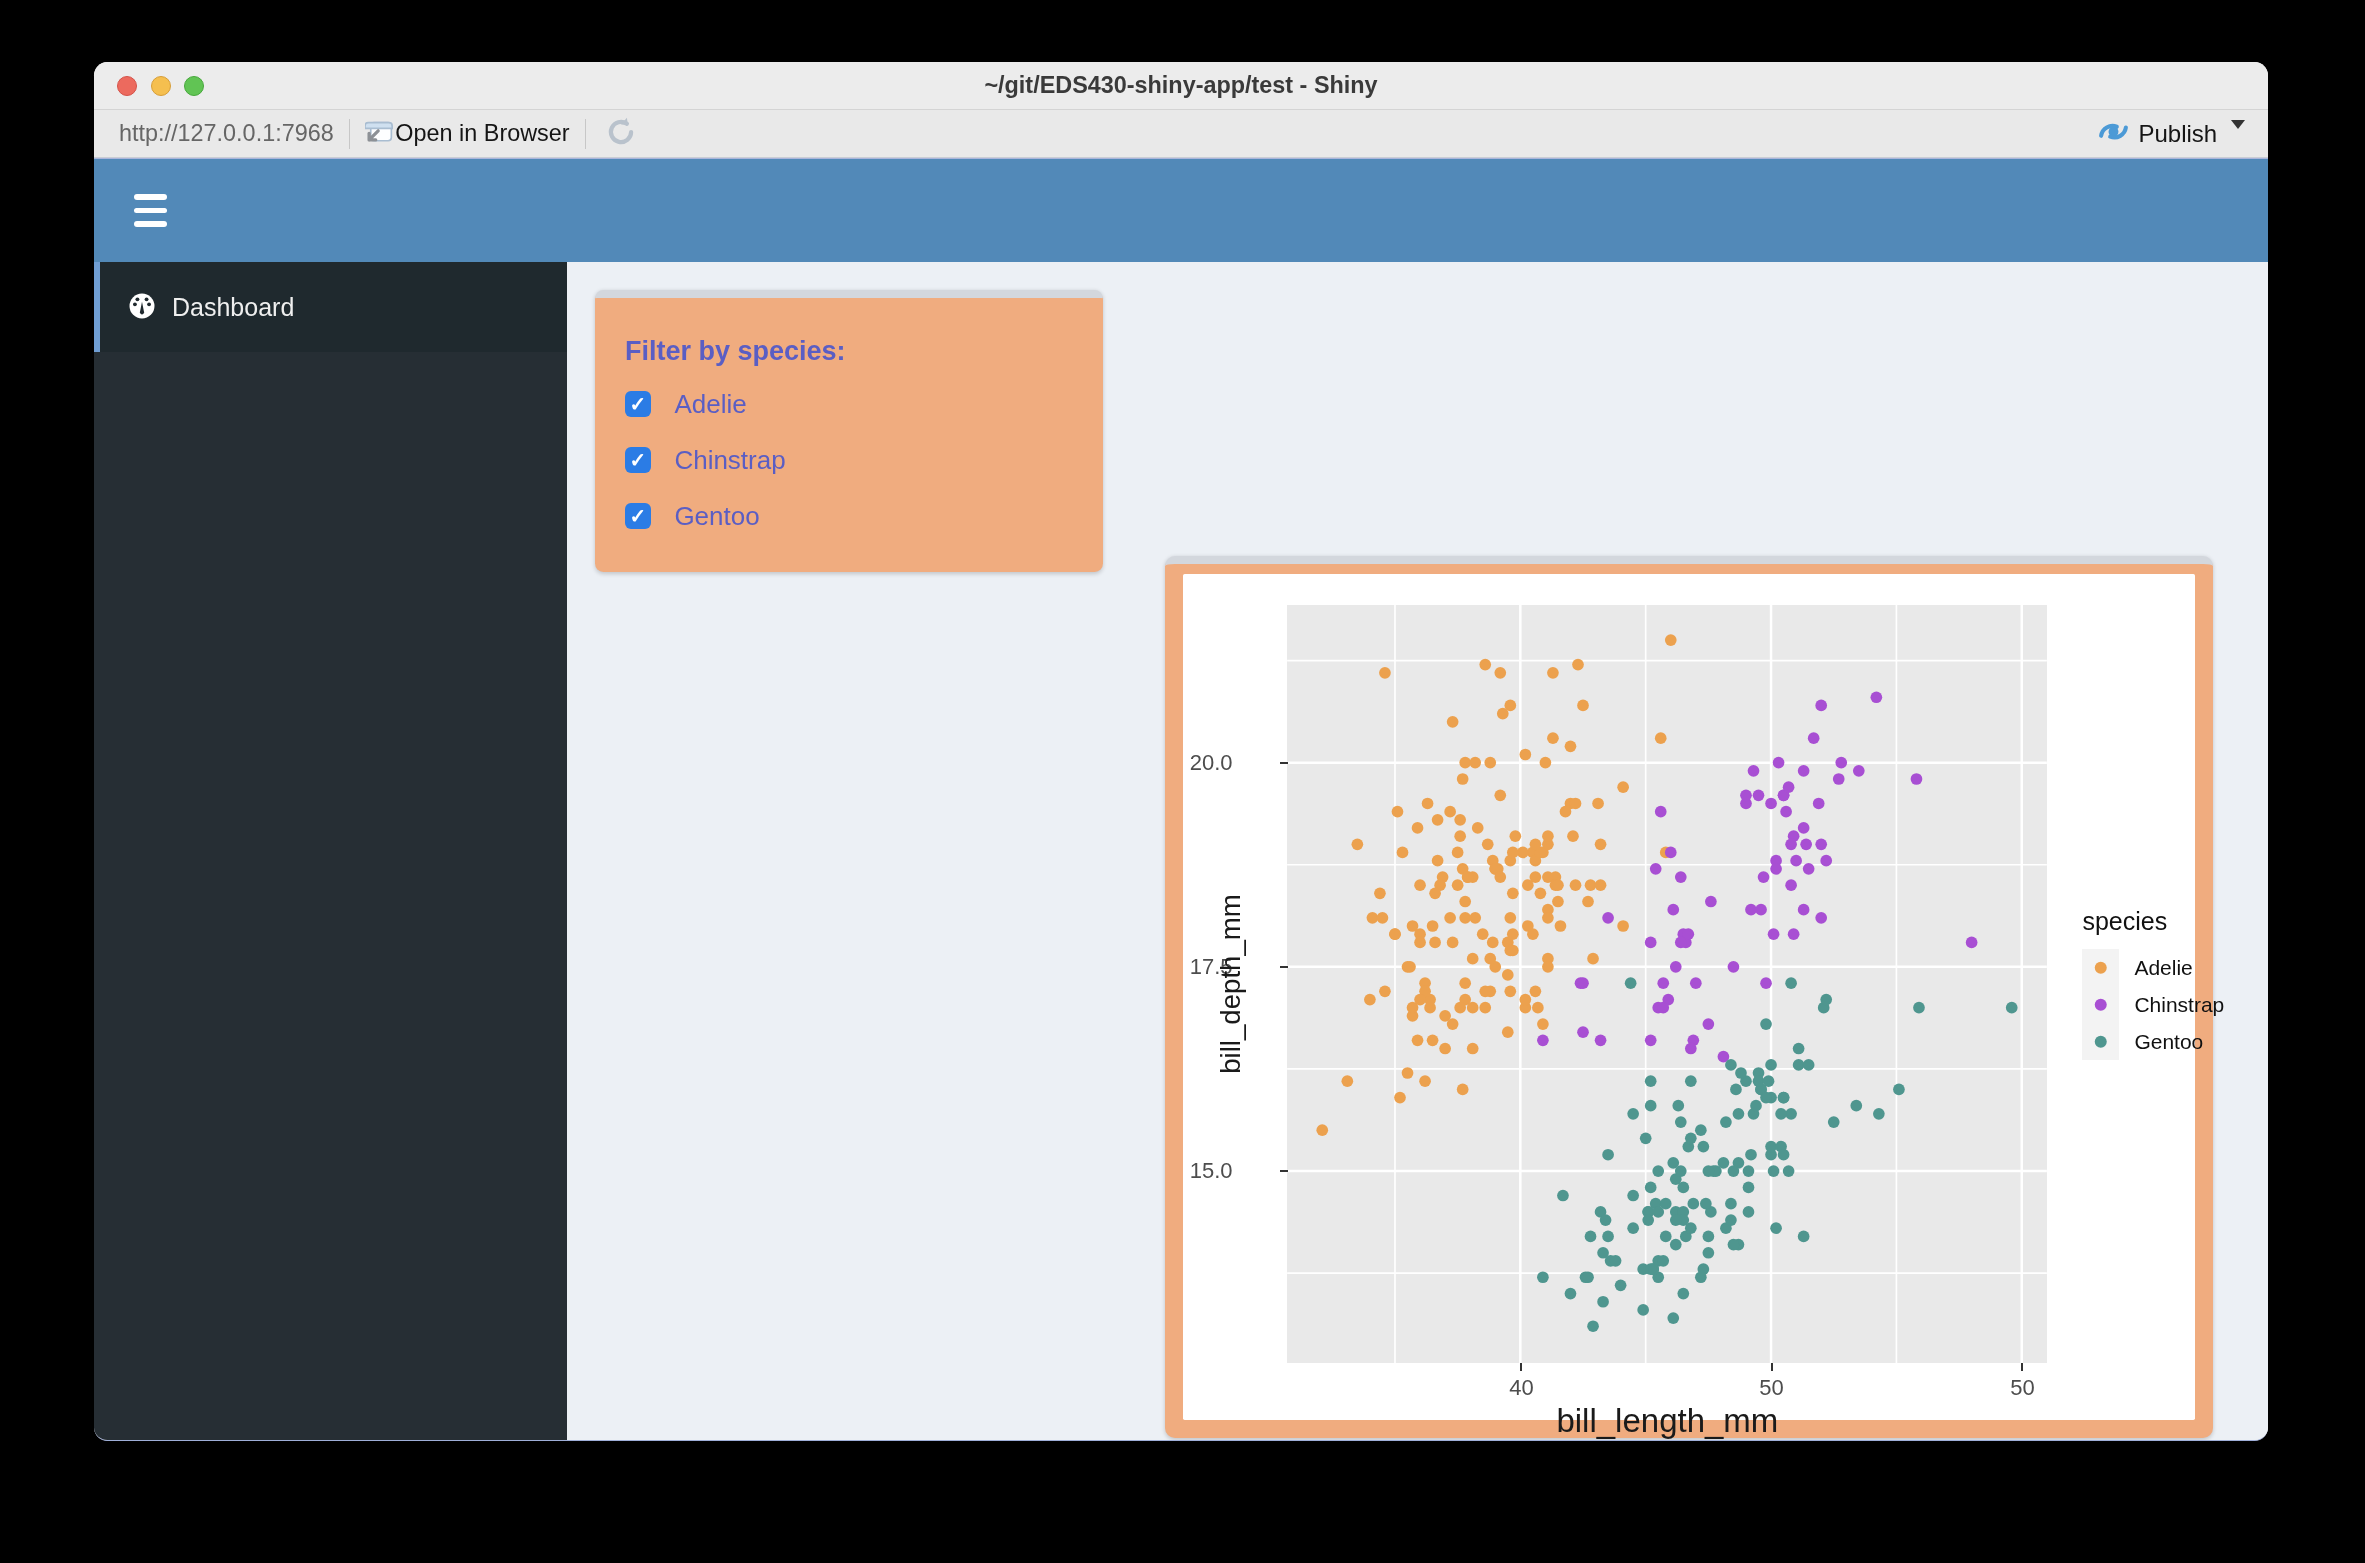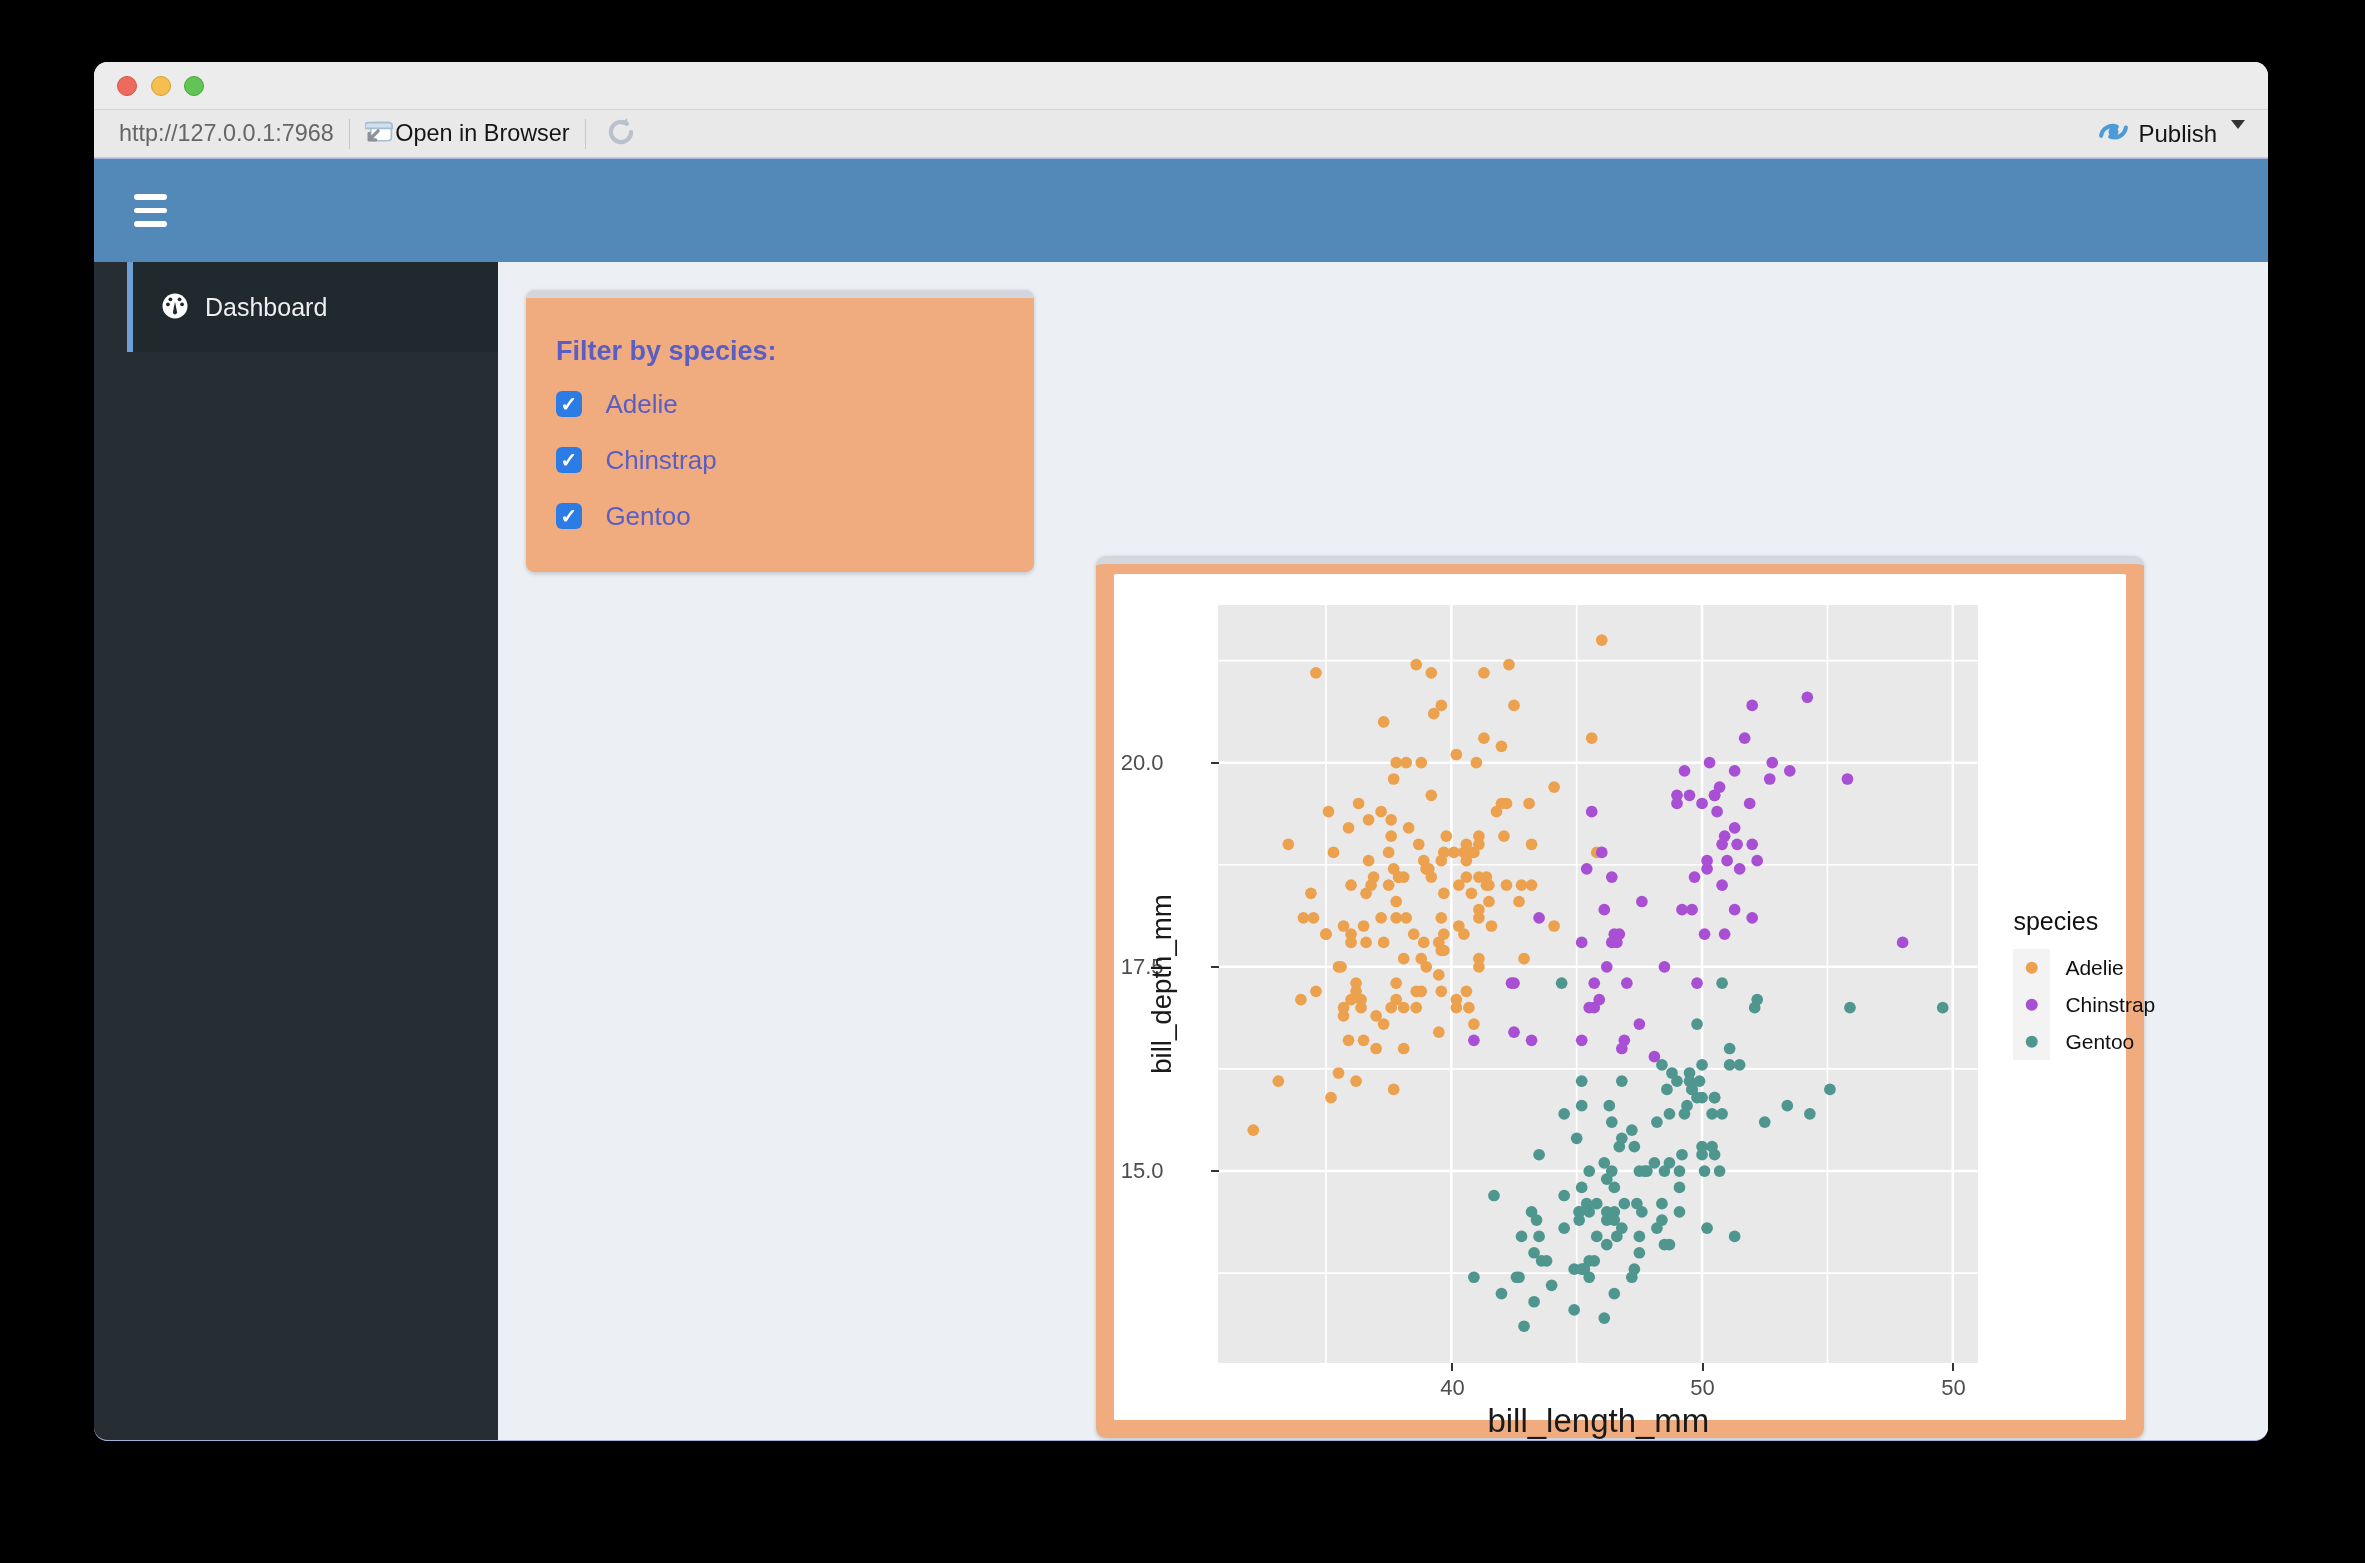--- a/index.html
+++ b/index.html
@@ -37,21 +37,21 @@
   
   .app-header { height:104px; display:flex; border-top:1.7px solid #A9B5DC; }
   .brand { width:481px; background:#4B7EA6; color:#fff; font-size:38px; font-weight:300;
            display:flex; align-items:center; padding-left:72px; letter-spacing:0.4px; }
   .header-right { flex:1; background:#5289B8; display:flex; align-items:center; padding-left:40px; }
   .hamburger { width:33px; display:flex; flex-direction:column; gap:7.5px; cursor:pointer; }
   .hamburger span { display:block; height:5.9px; border-radius:3.3px; background:#fff; }
 
   
   .app-body { display:flex; height:1225px; }
-  .sidebar { width:404px; background:#262E34;padding-left:33px; }
+  .sidebar { width:473px; background:#262E34; }
   .side-item { height:90px; background:#1F292E; border-left:6.7px solid #6F9ED4;
                display:flex; align-items:center; gap:15px; padding-left:27px; cursor:pointer; }
   .side-item-label { color:#EFEFEF; font-size:25px; }
 
   .main { flex:1; position:relative; background:#ECF0F5; }
 
   
   .filter-card { position:absolute; left:28px; top:27.6px; width:508px; height:282px;
                  background:#F0AC7F; border-top:8.4px solid #D3D7DD; border-radius:8.4px;
                  box-shadow:0 1.7px 4.2px rgba(0,0,0,.18); padding:38px 0 0 30px; }
@@ -91,20 +91,21 @@
 <body>
 
 <div class="window">
 
   <div class="titlebar">
     <div class="lights">
       <span class="light red"></span>
       <span class="light yellow"></span>
       <span class="light green"></span>
     </div>
+    <div class="win-title">~/git/EDS430-shiny-app/test - Shiny</div>
   </div>
 
   <div class="toolbar">
     <span class="url">http://127.0.0.1:7968</span>
     <span class="tb-divider"></span>
     <span class="oib">
       <span>
         <svg width="28" height="27" viewBox="0 0 34 32">
           <rect x="7" y="4" width="25" height="22" rx="4" fill="#FDFEFF" stroke="#A9BDD1" stroke-width="2"></rect>
           <path d="M7 4 h25 a4 4 0 0 1 4 4 v3 h-33 v-3 a4 4 0 0 1 4 -4 z" transform="translate(-3,0)" fill="#CFE0F0" stroke="#A9BDD1" stroke-width="2"></path>

